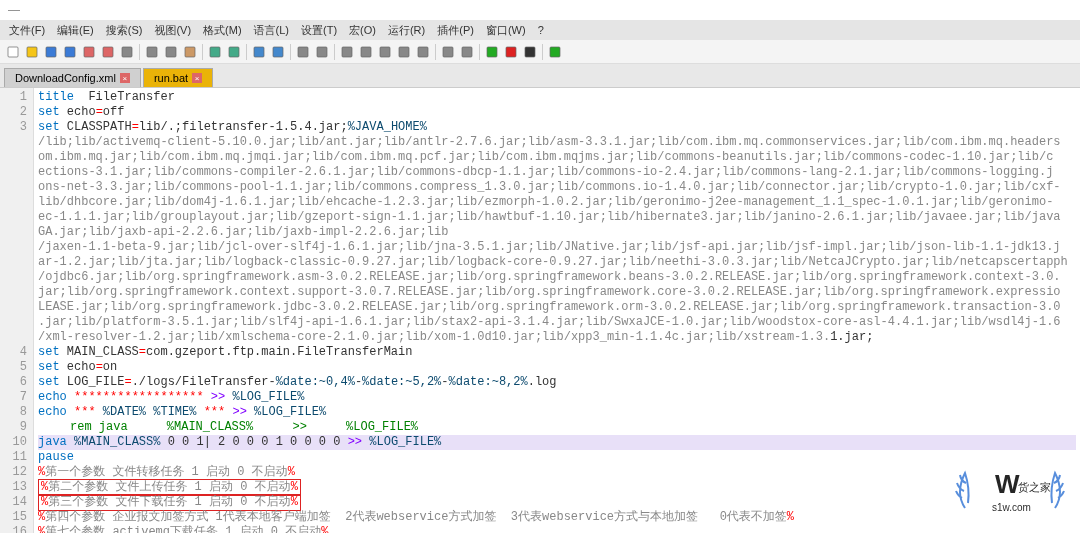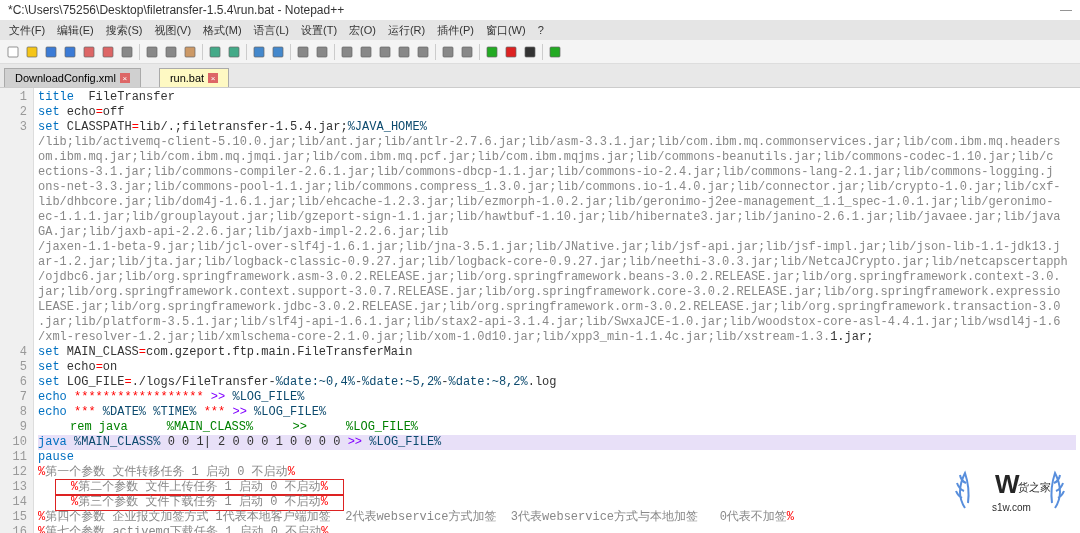--- a/index.html
+++ b/index.html
@@ -54,28 +54,28 @@
   border-bottom: 1px solid #ccc;
   display: flex;
   align-items: flex-end;
   padding: 0 4px;
 }
 .tab {
   padding: 3px 10px;
   background: #d0d0d0;
   border: 1px solid #aaa;
   border-bottom: none;
-  margin-right: 18px;
+  margin-right: 2px;
   font-size: 11px;
   display: flex;
   align-items: center;
   gap: 4px;
   cursor: pointer;
 }
-.tab.active { background: #fef9c3; }
+.tab.active { background: #eab308; }
 .tab-close {
   width: 10px; height: 10px;
   background: #d66;
   color: #fff;
   font-size: 8px;
   display: flex; align-items: center; justify-content: center;
 }
 .editor {
   display: flex;
   height: calc(100% - 88px);
@@ -102,40 +102,39 @@
 }
 .code-line { height: 15px; white-space: pre-wrap; word-break: break-all; }
 .code-line.wrapped { height: auto; }
 .kw { color: #0070c0; font-weight: normal; }
 .str { color: #888; }
 .var { color: #0c4a6e; }
 .cmt { color: #008000; margin-left: 32px; }
 .op { color: #8000ff; }
 .op2 { color: #ff0000; }
 .hl { background: #e8e0f8; }
-.boxed { display: inline-block; border: 1.5px solid #d22; padding: 0 15px; margin: -1px 17px; }
+.boxed { display: inline-block; border: 1.5px solid #d22; padding: 0 2px; margin: -1px 0; }
 .watermark {
   position: absolute;
   right: 10px;
   bottom: 10px;
   width: 120px;
   height: 60px;
   opacity: 0.85;
   pointer-events: none;
 }
 .laurel { color: #3b7bd6; }
 .wm-w { color: #f07018; font-size: 26px; font-weight: bold; font-family: Arial; }
 .wm-text { color: #444; font-size: 11px; }
 .wm-url { color: #f07018; font-size: 10px; font-family: Arial; }
 </style>
 </head>
 <body>
 
 <div class="title-bar">
-  <span>*C:\Users\75256\Desktop\filetransfer-1.5.4\run.bat - Notepad++</span>
   <span style="color:#888;">—</span>
 </div>
 
 <div class="menu-bar" id="menu-bar">
     <span class="menu-item">文件(F)</span>
     <span class="menu-item">编辑(E)</span>
     <span class="menu-item">搜索(S)</span>
     <span class="menu-item">视图(V)</span>
     <span class="menu-item">格式(M)</span>
     <span class="menu-item">语言(L)</span>

